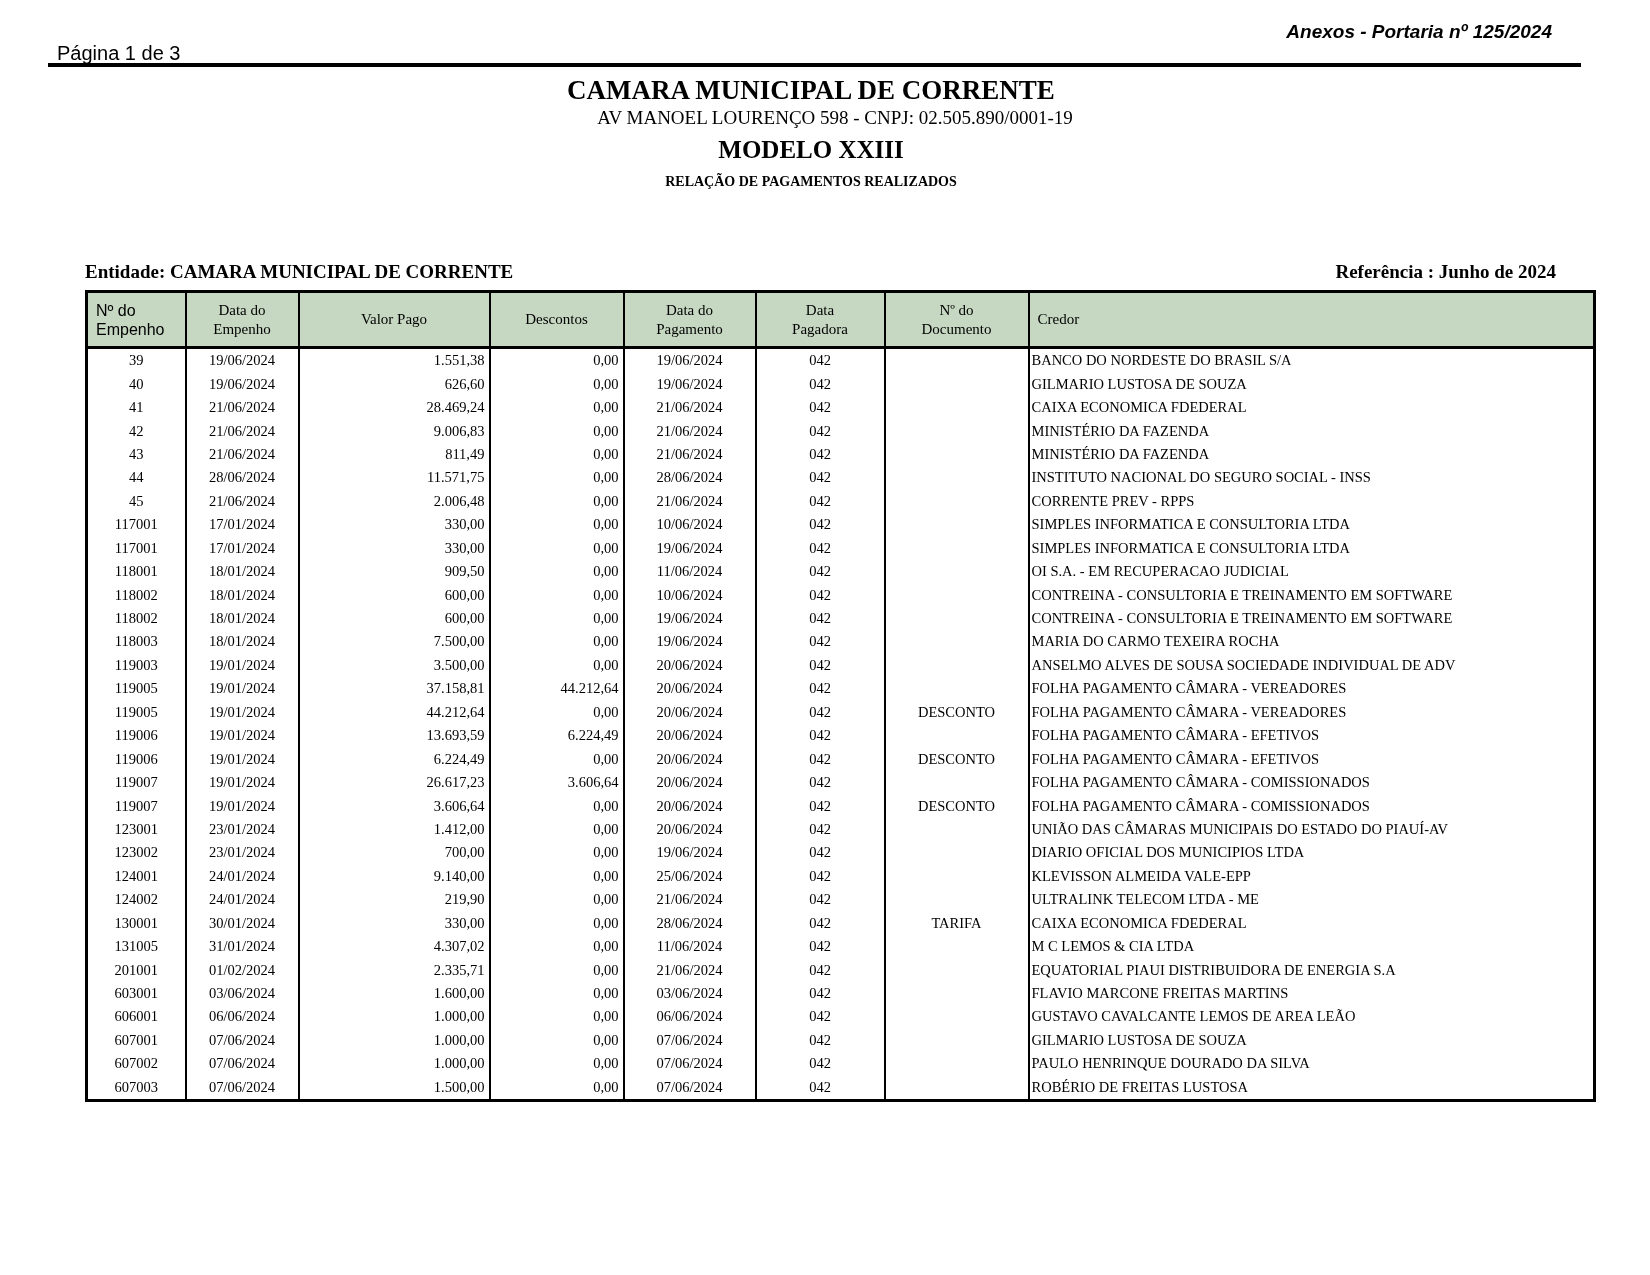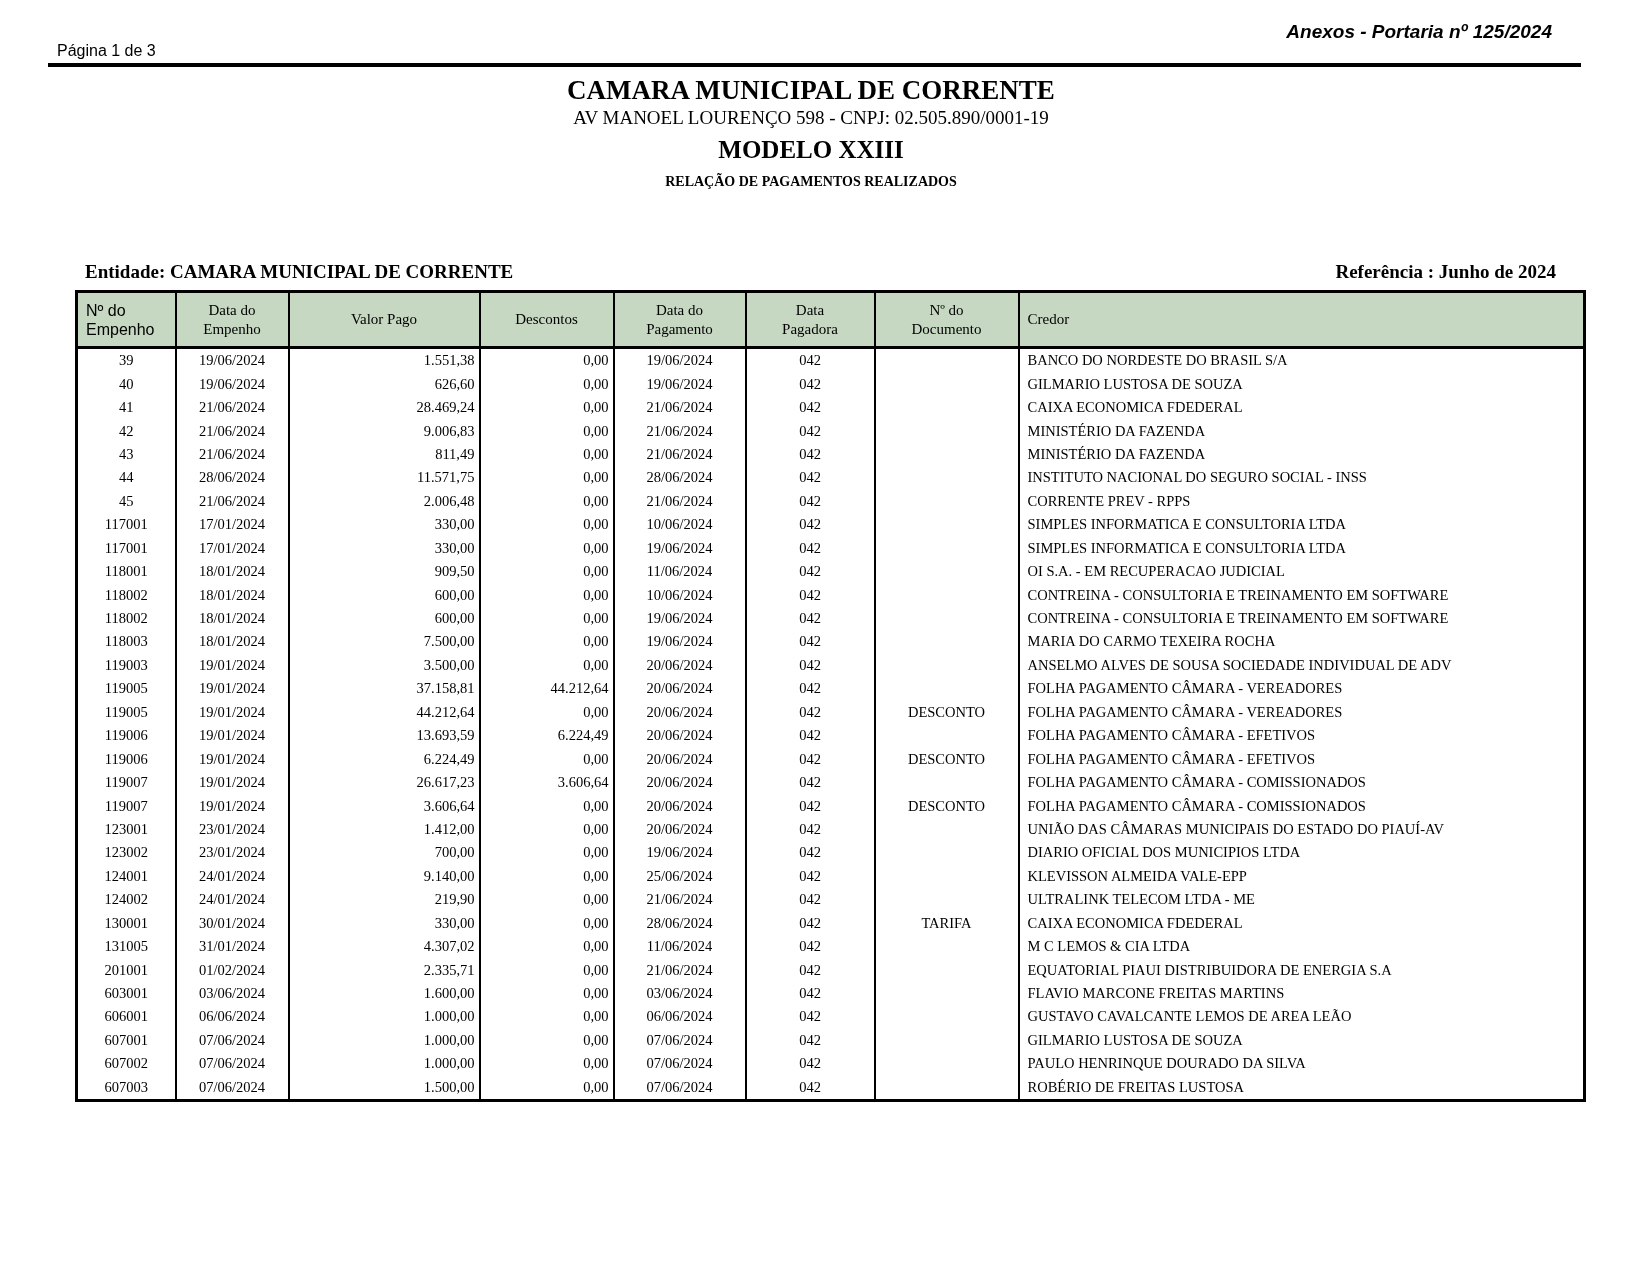--- a/index.html
+++ b/index.html
@@ -1,43 +1,43 @@
 <!DOCTYPE html>
 <html lang="pt-BR" style="--header-bg: #c6d8c2;"><head>
 <meta charset="utf-8">
 <style>
   html,body{margin:0;padding:0;background:#ffffff;}
   body{width:1650px;height:1275px;position:relative;font-family:"Liberation Serif",serif;color:#000;overflow:hidden;}
 
-  .pagination{position:absolute;left:57px;top:42px;font-family:"Liberation Sans",sans-serif;font-size:16px;}
+  .pagination{position:absolute;left:57px;top:42px;font-family:"Liberation Sans",sans-serif;font-size:20px;}
   .annex{position:absolute;right:98px;top:21px;font-family:"Liberation Sans",sans-serif;font-size:19px;font-weight:bold;font-style:italic;}
   .top-rule{position:absolute;left:48px;top:63px;width:1533px;height:4px;background:#000;}
 
   .letterhead{position:absolute;left:0;top:0;width:1622px;text-align:center;}
   .org{position:absolute;top:74px;width:100%;font-size:27px;font-weight:bold;line-height:32px;}
-  .addr{position:absolute;top:106px;width:100%;font-size:19px;line-height:24px;}
+  .addr{position:absolute;top:106px;width:100%;font-size:19px;line-height:24px;padding-left:24px;}
   .model{position:absolute;top:135px;width:100%;font-size:25px;font-weight:bold;line-height:30px;}
   .rtitle{position:absolute;top:168px;width:100%;font-size:14px;font-weight:bold;line-height:27px;}
 
   .meta{position:absolute;left:85px;top:261px;width:1471px;display:flex;justify-content:space-between;font-size:19px;font-weight:bold;}
 
-  .tablewrap{position:absolute;left:75px;top:290px;}
+  .tablewrap{position:absolute;left:85px;top:290px;}
   table{border-collapse:collapse;table-layout:fixed;width:1508px;}
   table,th,td{border:0 solid #000;}
   table{border:3px solid #000;}
   th{background:var(--header-bg,#c6d8c2);border-left:2px solid #000;border-right:2px solid #000;border-bottom:3px solid #000;
      height:49px;font-weight:normal;font-size:15px;white-space:pre-line;line-height:19px;vertical-align:middle;padding:2px 3px;}
   th.h0{font-family:"Liberation Sans",sans-serif;text-align:left;padding-left:8px;font-size:16px;}
   th.h1,th.h2,th.h3,th.h4,th.h5,th.h6{text-align:center;}
   th.h7{text-align:left;padding-left:8px;}
   td{border-left:2px solid #000;border-right:2px solid #000;height:23.45px;font-size:14.5px;
      vertical-align:middle;padding:0 3px;overflow:hidden;white-space:nowrap;}
   td.c0,td.c1,td.c4,td.c5,td.c6{text-align:center;}
   td.c2,td.c3{text-align:right;padding-right:4px;}
-  td.c7{text-align:left;padding-left:8px;}
+  td.c7{text-align:left;padding-left:2px;}
 </style>
 </head>
 <body>
 
 <div class="pagination">Página 1 de 3</div>
 <div class="annex">Anexos - Portaria nº 125/2024</div>
 <div class="top-rule"></div>
 
 <div class="letterhead">
   <div class="org">CAMARA MUNICIPAL DE CORRENTE</div>

